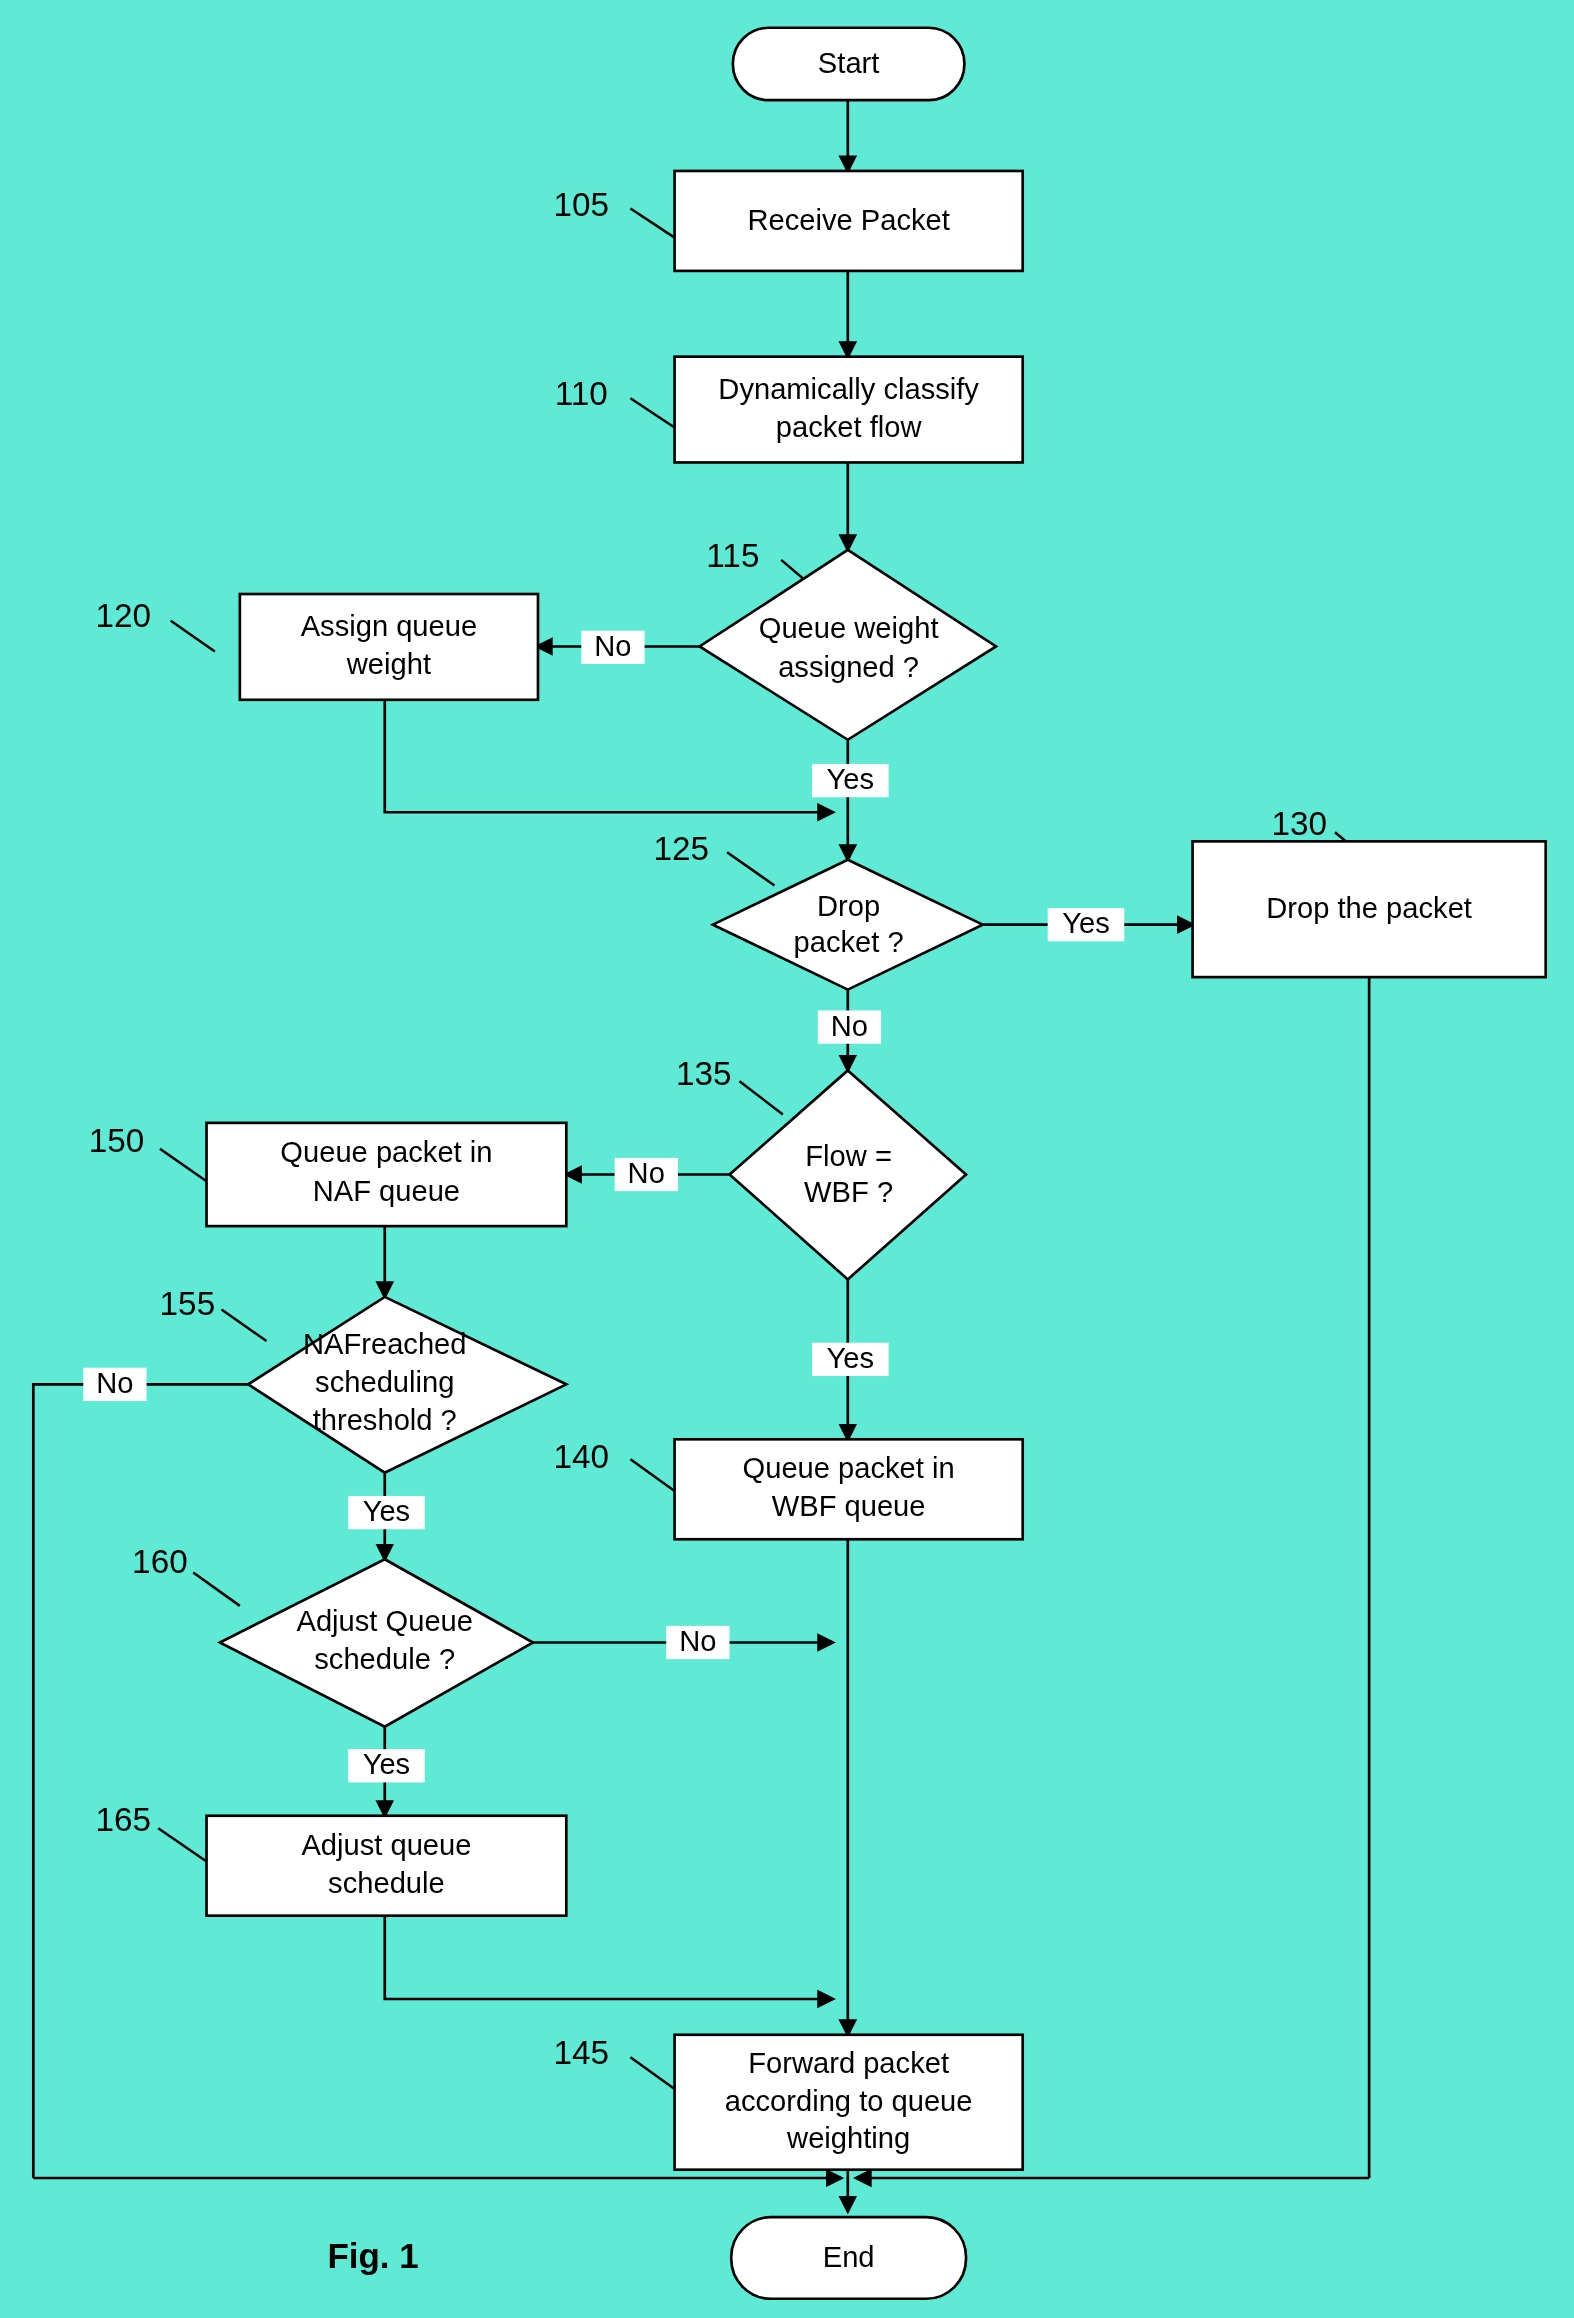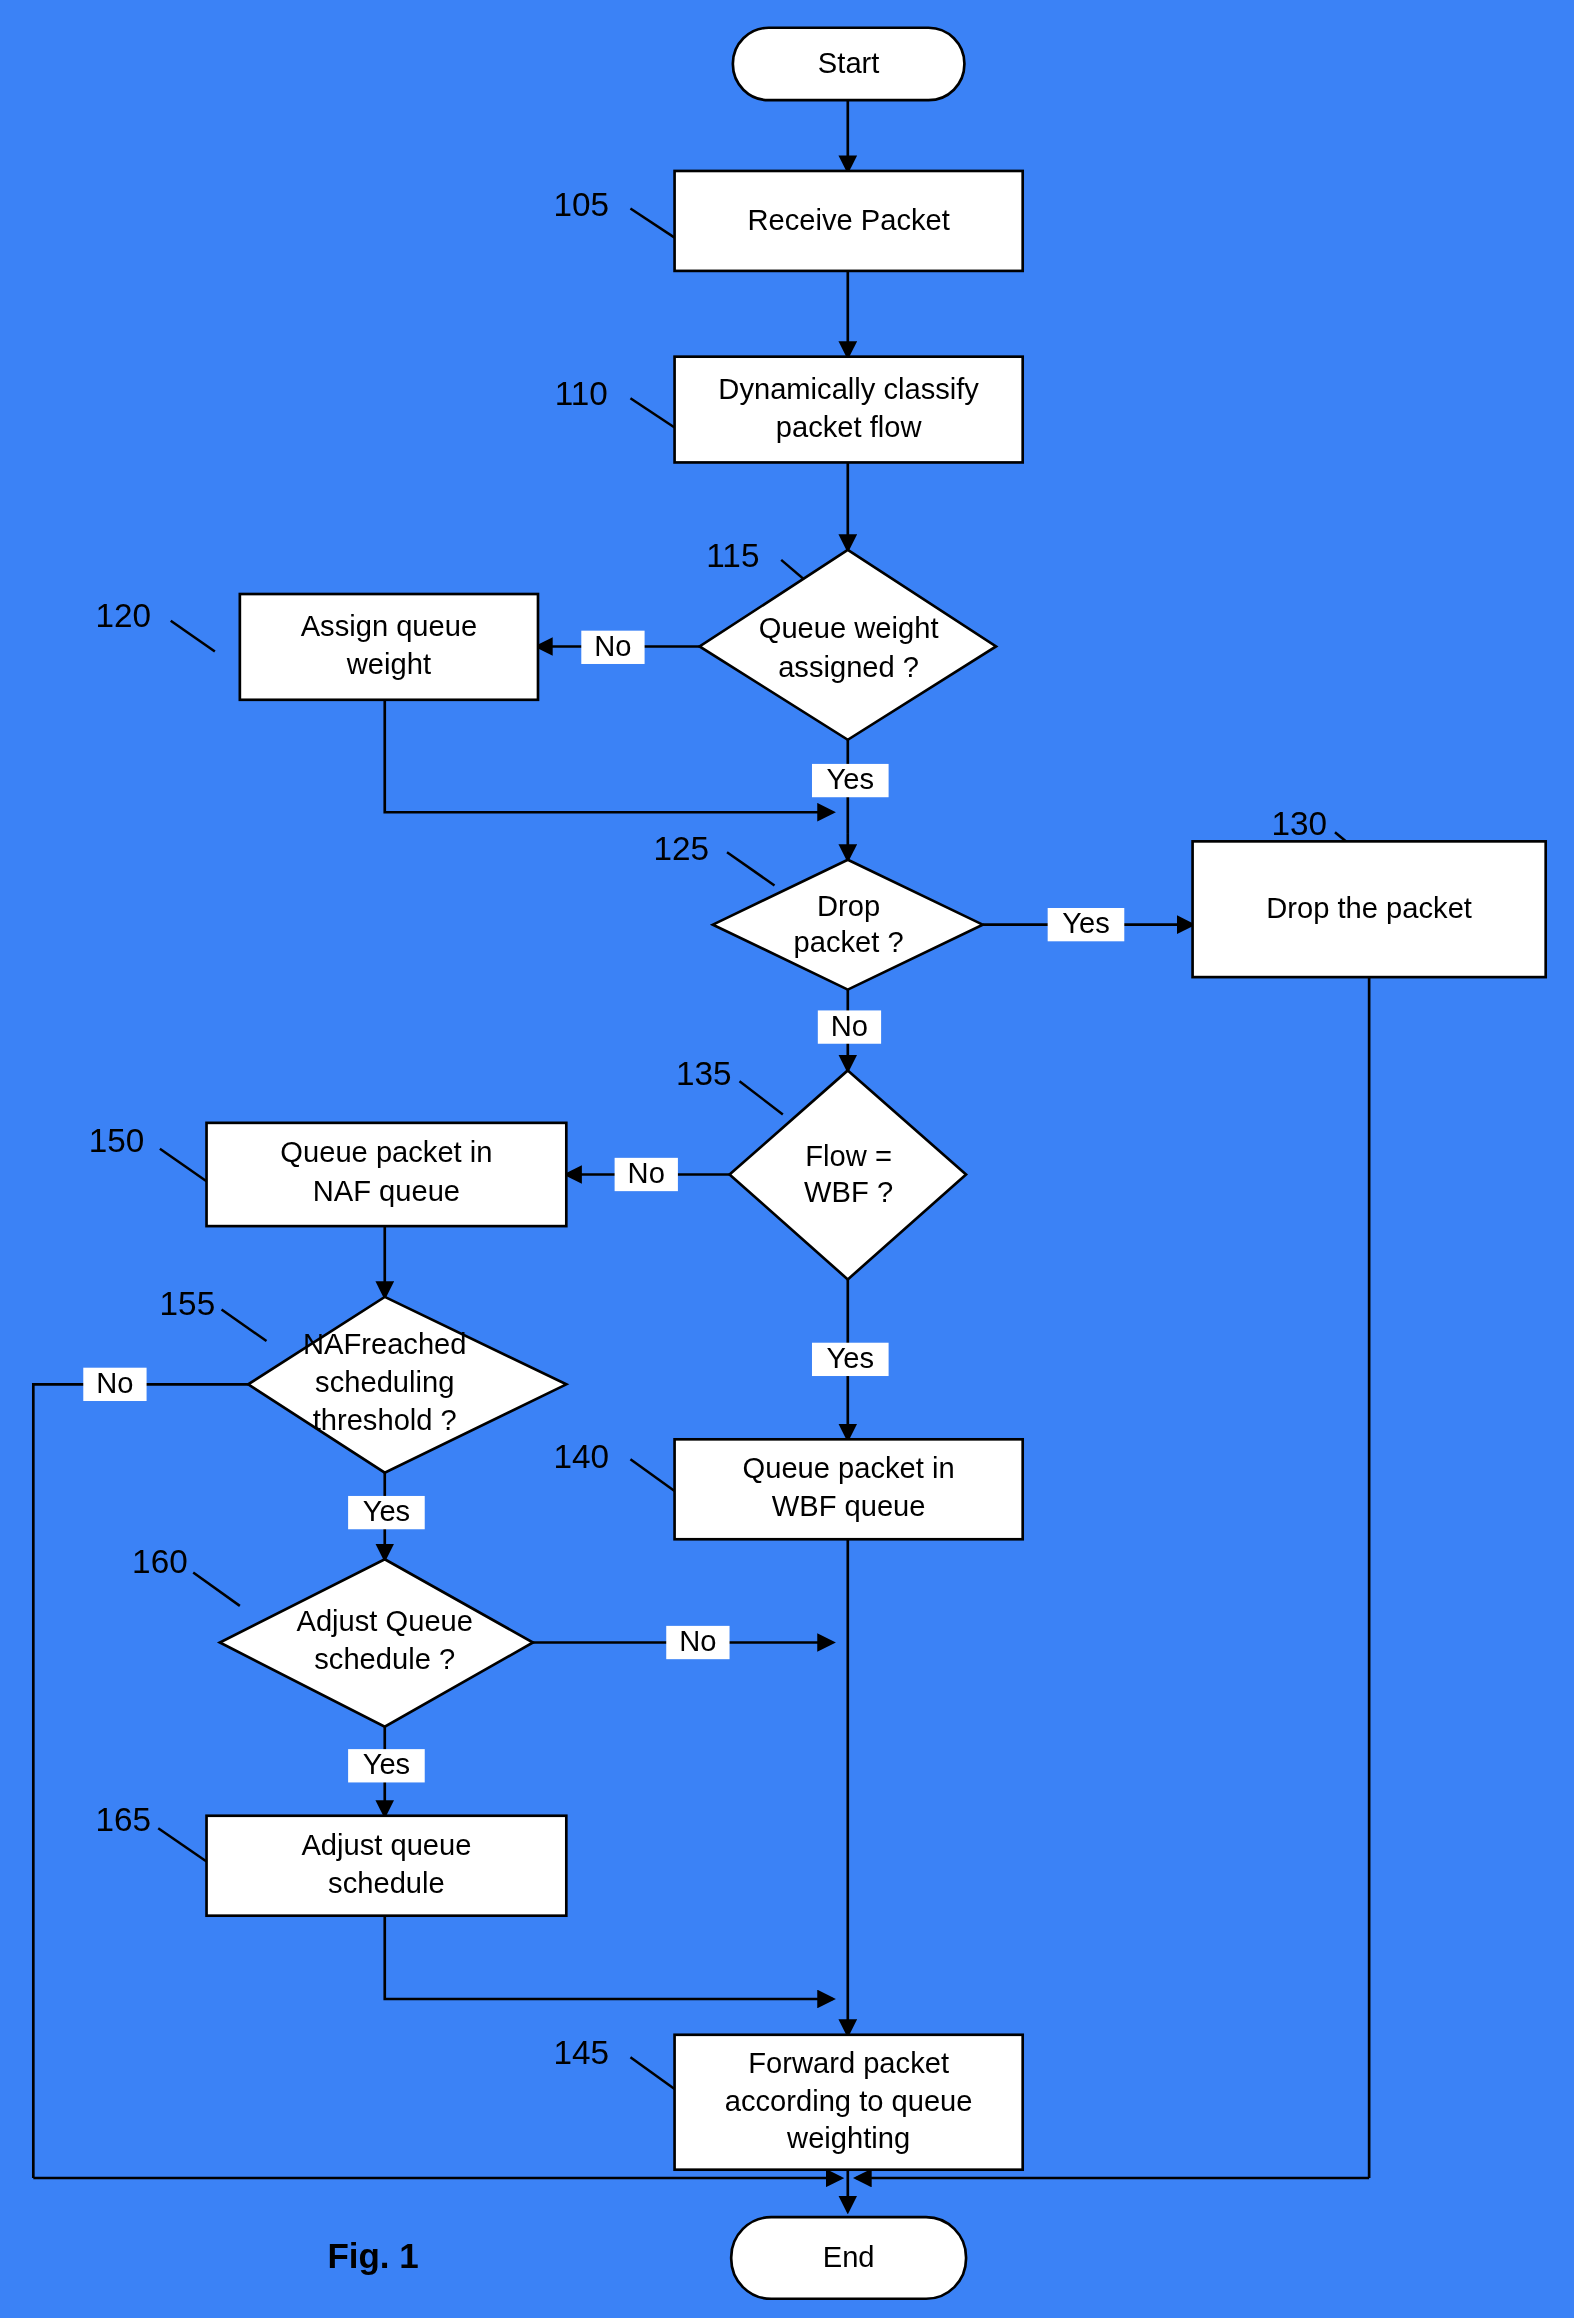--- a/index.html
+++ b/index.html
@@ -4,21 +4,21 @@
 <style>
   html, body {
     margin: 0;
     padding: 0;
     background: #ffffff;
   }
   #page {
     position: relative;
     width: 1574px;
     height: 2319px;
-    background: #3b82f6;
+    background: #5eead4;
     overflow: hidden;
     font-family: "Liberation Sans", sans-serif;
   }
   svg.flow {
     position: absolute;
     top: 0; left: 0;
     width: 1574px;
     height: 2319px;
   }
   .shape-stroke {

